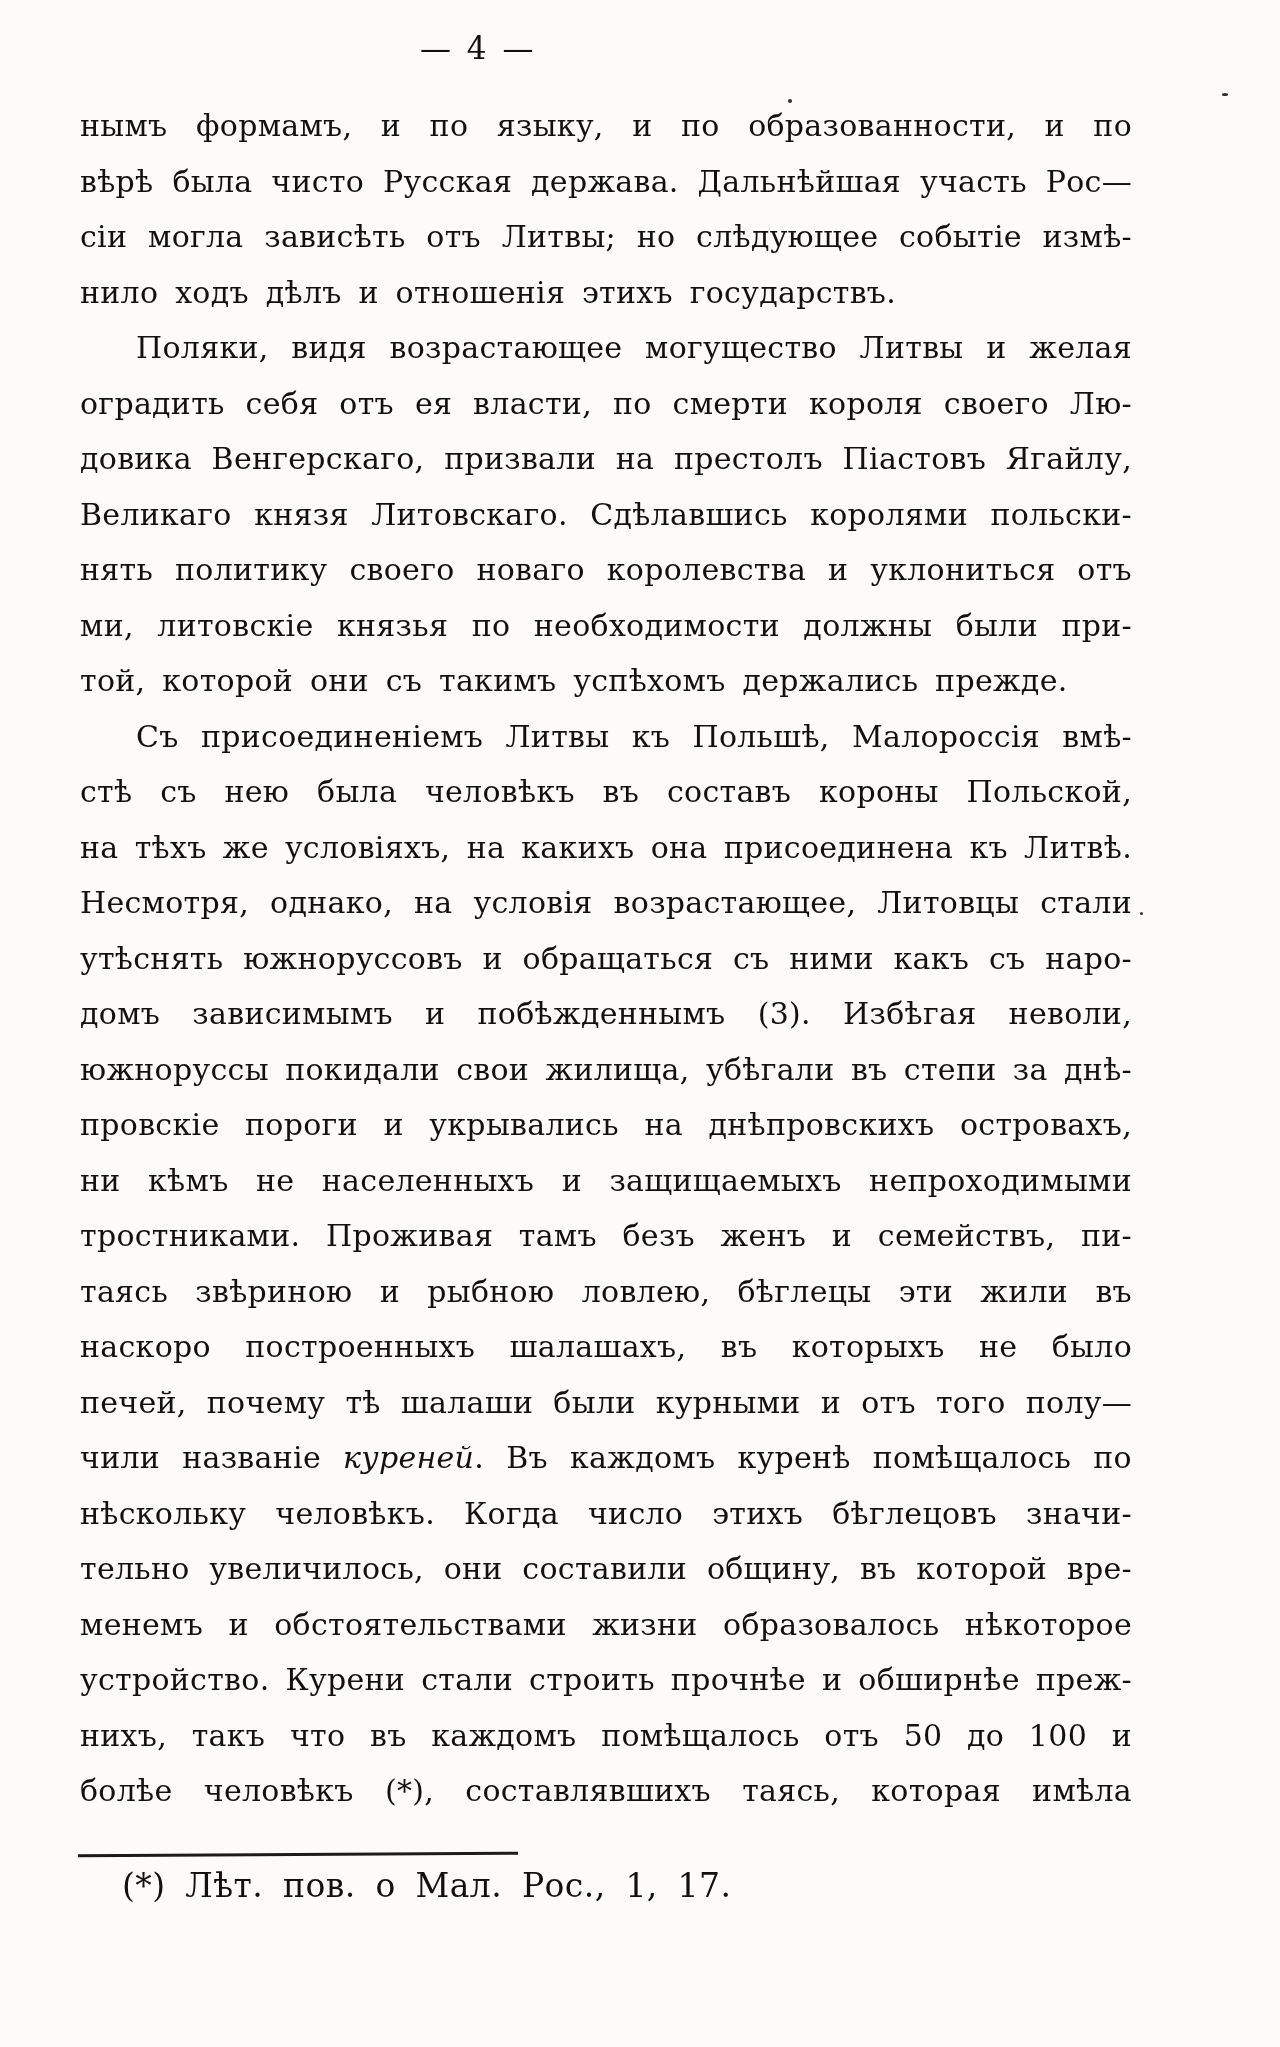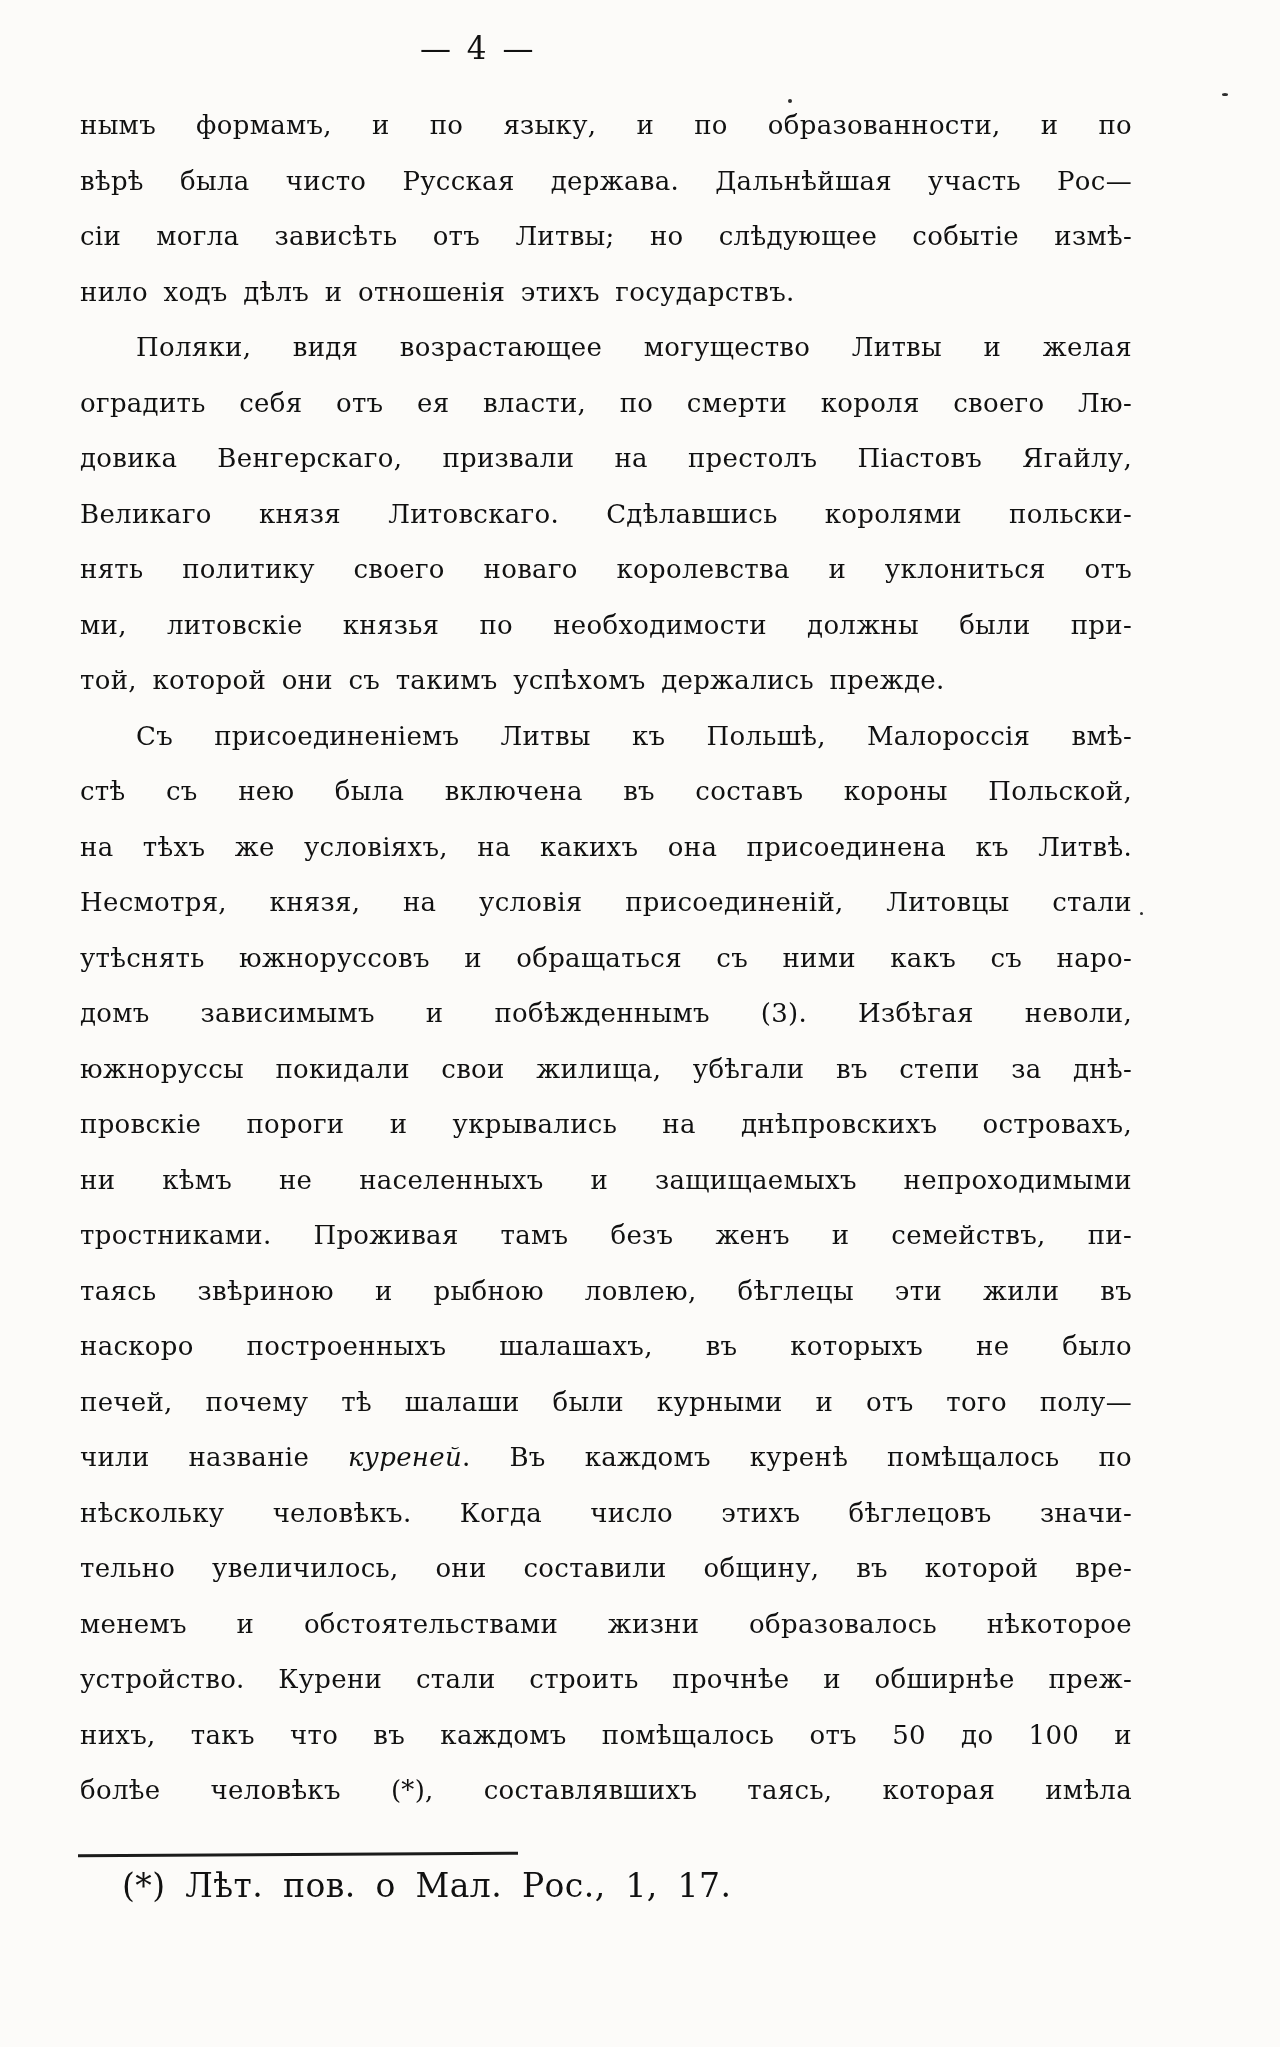--- a/index.html
+++ b/index.html
@@ -24,21 +24,21 @@
     letter-spacing: 3px;
     white-space: nowrap;
   }
   .body-block {
     position: absolute;
     top: 98px;
     left: 80px;
     width: 1052px;
   }
   .line {
-    font-size: 26px;
+    font-size: 30px;
     line-height: 55.5px;
     letter-spacing: 0.3px;
     text-align: justify;
     text-align-last: justify;
   }
   .line.indent { text-indent: 56px; }
   .line.para-end {
     text-align-last: left;
     word-spacing: 7px;
   }
@@ -82,23 +82,23 @@
       <div class="line">сіи могла зависѣть отъ Литвы; но слѣдующее событіе измѣ-</div>
       <div class="line para-end">нило ходъ дѣлъ и отношенія этихъ государствъ.</div>
       <div class="line indent">Поляки, видя возрастающее могущество Литвы и желая</div>
       <div class="line">оградить себя отъ ея власти, по смерти короля своего Лю-</div>
       <div class="line">довика Венгерскаго, призвали на престолъ Піастовъ Ягайлу,</div>
       <div class="line">Великаго князя Литовскаго. Сдѣлавшись королями польски-</div>
       <div class="line">нять политику своего новаго королевства и уклониться отъ</div>
       <div class="line">ми, литовскіе князья по необходимости должны были при-</div>
       <div class="line para-end">той, которой они съ такимъ успѣхомъ держались прежде.</div>
       <div class="line indent">Съ присоединеніемъ Литвы къ Польшѣ, Малороссія вмѣ-</div>
-      <div class="line">стѣ съ нею была включена въ составъ короны Польской,</div>
+      <div class="line">стѣ съ нею была человѣкъ въ составъ короны Польской,</div>
       <div class="line">на тѣхъ же условіяхъ, на какихъ она присоединена къ Литвѣ.</div>
-      <div class="line">Несмотря, князя, на условія присоединеній, Литовцы стали</div>
+      <div class="line">Несмотря, однако, на условія возрастающее, Литовцы стали</div>
       <div class="line">утѣснять южноруссовъ и обращаться съ ними какъ съ наро-</div>
       <div class="line">домъ зависимымъ и побѣжденнымъ (3). Избѣгая неволи,</div>
       <div class="line">южноруссы покидали свои жилища, убѣгали въ степи за днѣ-</div>
       <div class="line">провскіе пороги и укрывались на днѣпровскихъ островахъ,</div>
       <div class="line">ни кѣмъ не населенныхъ и защищаемыхъ непроходимыми</div>
       <div class="line">тростниками. Проживая тамъ безъ женъ и семействъ, пи-</div>
       <div class="line">таясь звѣриною и рыбною ловлею, бѣглецы эти жили въ</div>
       <div class="line">наскоро построенныхъ шалашахъ, въ которыхъ не было</div>
       <div class="line">печей, почему тѣ шалаши были курными и отъ того полу—</div>
       <div class="line"><span>чили названіе </span><em>куреней</em><span>. Въ каждомъ куренѣ помѣщалось по</span></div>

